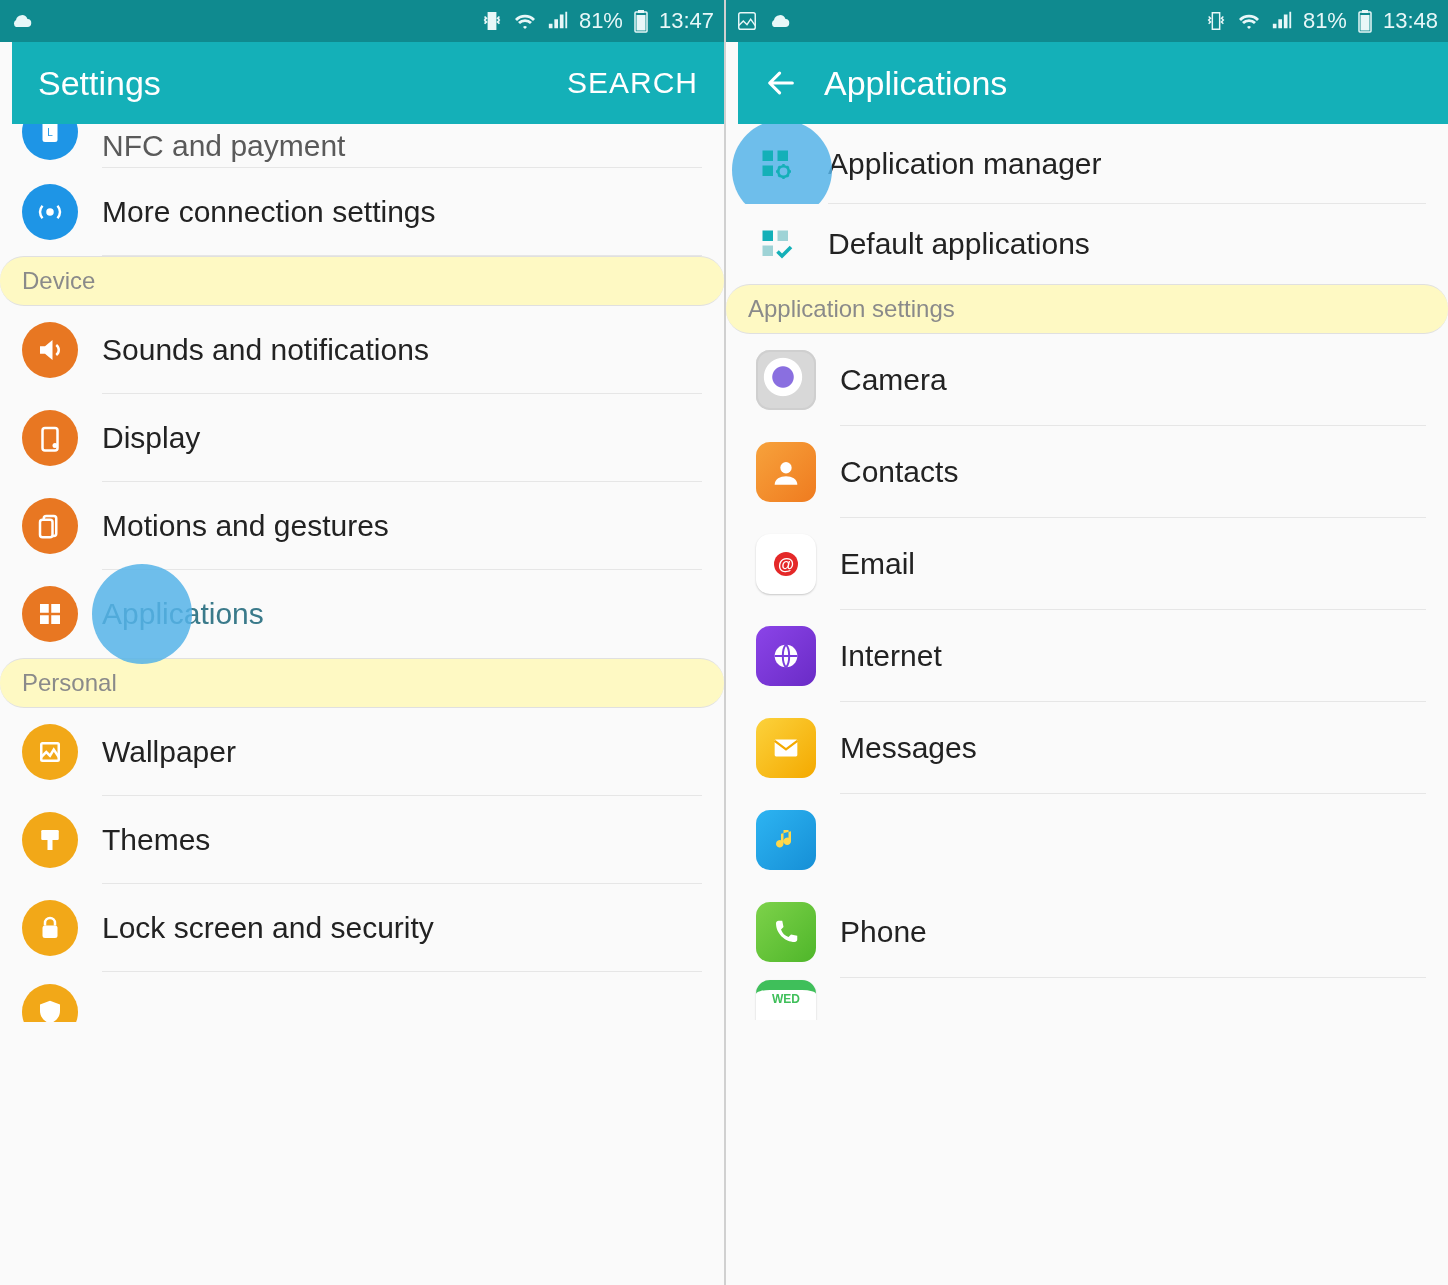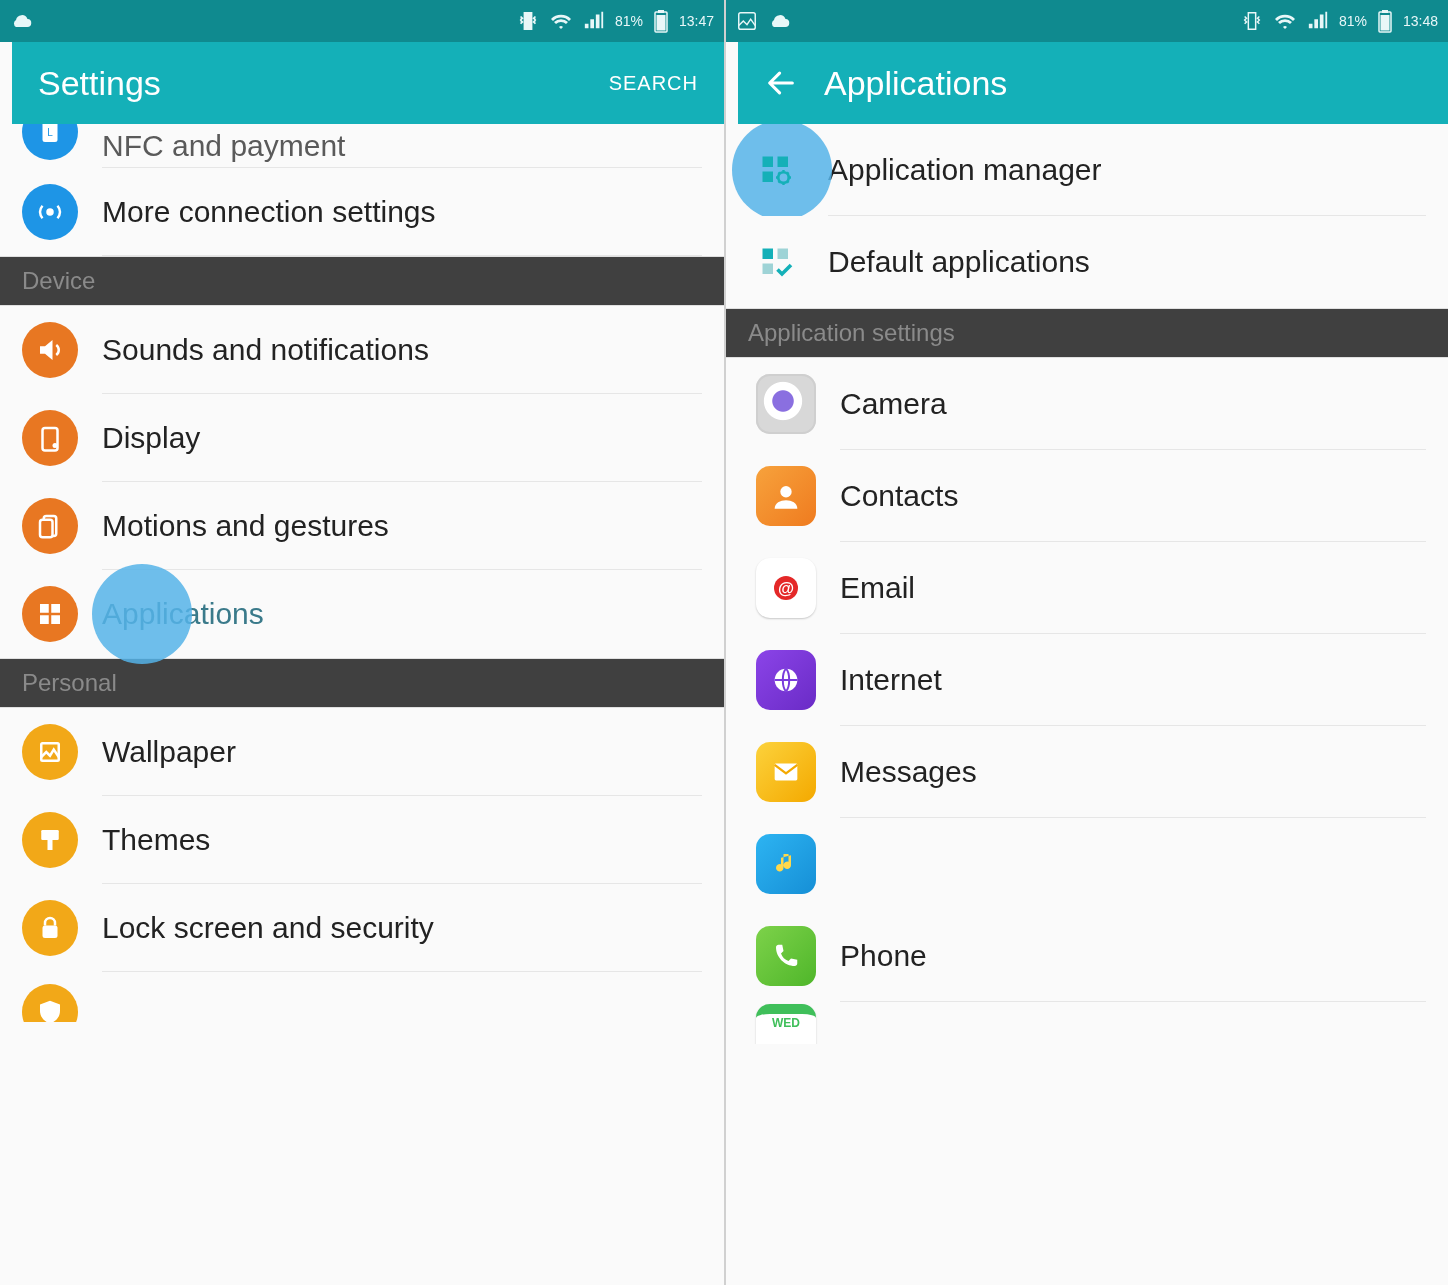--- a/index.html
+++ b/index.html
@@ -23,64 +23,65 @@
   .screen + .screen { border-left: 2px solid #d0d0d0; }
 
   
   .statusbar {
     height: 42px;
     background: #0f8a8f;
     color: #e8f7f8;
     display: flex;
     align-items: center;
     padding: 0 10px;
-    font-size: 14px;
+    font-size: 22px;
     font-weight: 400;
   }
   .statusbar .left { display:flex; gap:10px; align-items:center; }
   .statusbar .right { margin-left:auto; display:flex; gap:10px; align-items:center; }
   .statusbar svg { display:block; }
 
   
   .appbar {
     height: 82px;
     background: #14b0b8;
     color: #fff;
     display: flex;
     align-items: center;
     padding: 0 26px;
     font-size: 34px;
     font-weight: 400;
     margin-left: 12px;
   }
   .appbar .title { flex:1; }
-  .appbar .action { font-size: 20px; letter-spacing: 1px; }
+  .appbar .action { font-size: 30px; letter-spacing: 1px; }
   .appbar .back { margin-right: 26px; display:flex; align-items:center; }
 
   
   .list { flex:1; overflow:hidden; background:#fafafa; }
 
   .section-header {
-    background:#404040;
+    background:#fef9c3;
     color:#8a8a8a;
     font-size:24px;
     padding: 10px 22px;
     border-top:1px solid #e0e0e0;
     border-bottom:1px solid #e0e0e0;
+    border-radius:24px;
   }
 
   .row {
     display:flex;
     align-items:center;
     height: 88px;
     padding: 0 22px;
     background:#fafafa;
     position:relative;
   }
-  .row.tall { height: 92px; }
+  .row.tall { height: 80px; }
   .row .icon {
     width:56px; height:56px;
     border-radius:50%;
     display:flex; align-items:center; justify-content:center;
     flex-shrink:0;
     margin-right: 24px;
   }
   .row .label {
     font-size: 30px;
     color:#222;

